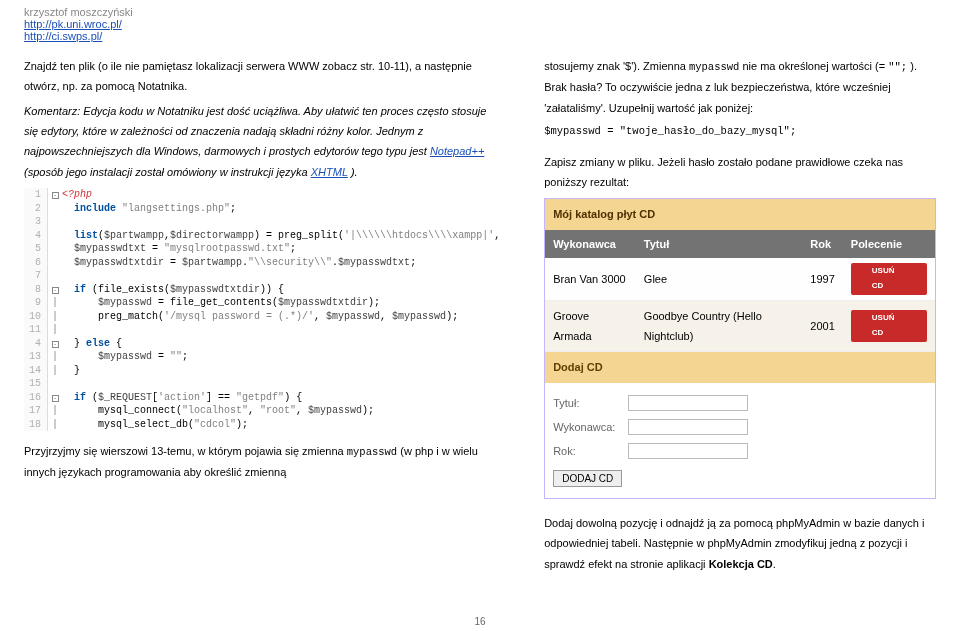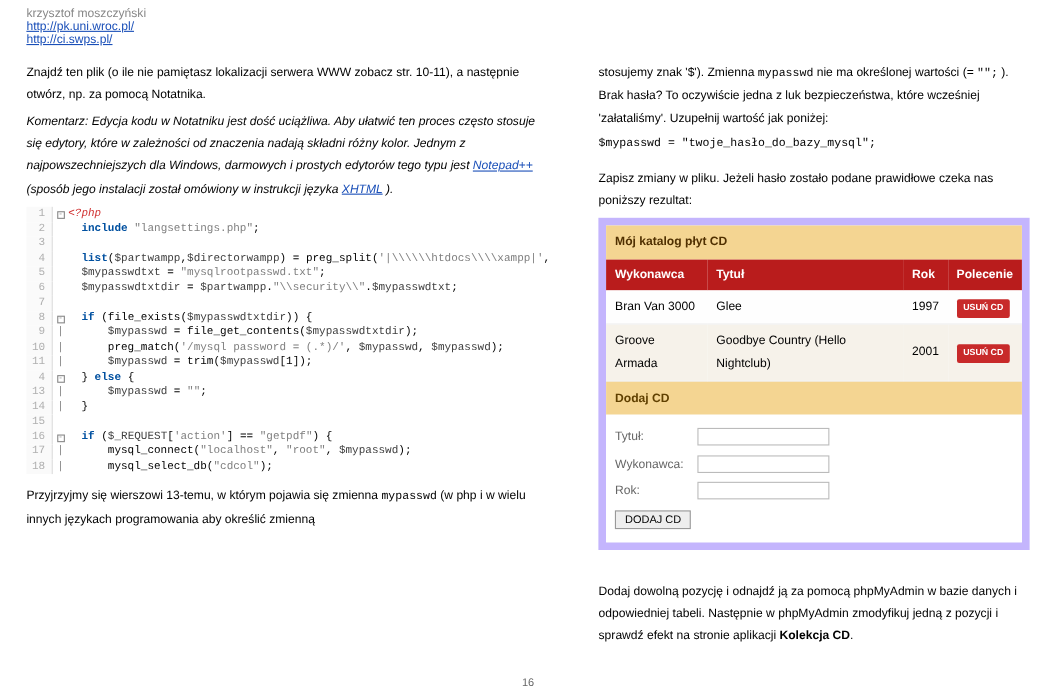--- a/index.html
+++ b/index.html
@@ -53,52 +53,52 @@
     font-size:7px; line-height:5px; text-align:center;
   }
   .codeblock .src { white-space: pre; }
   .c-tag { color: #d03030; font-style: italic; }
   .c-kw  { color: #0050a0; font-weight: bold; }
   .c-str { color: #808080; }
   .c-var { color: #404040; }
 
   
   .app {
-    border: 7px solid #c4b5fd;
+    border: 1px solid #c4b5fd;
     font-size: 11px;
-    margin: 6px 0 28px 0;
+    margin: 6px 0 14px 0;
   }
   .app-title {
     background: #f4d592;
     color: #503000;
     font-weight: bold;
     padding: 5px 8px;
   }
   .app table { width: 100%; border-collapse: collapse; }
   .app thead th {
-    background: #b91c1c;
+    background: #737373;
     color: #fff;
     text-align: left;
     padding: 4px 8px;
     font-weight: bold;
     font-size: 11px;
   }
   .app tbody td {
     background: #fefefe;
     padding: 5px 8px;
     border-bottom: 1px solid #eee;
   }
   .app tbody tr:nth-child(even) td { background: #f6f2ea; }
   .del-btn {
     display: inline-block;
     background: #c82a2a;
     color: #fff;
     font-size: 8px;
     font-weight: bold;
-    padding: 1px 6px;
+    padding: 1px 21px;
     border-radius: 2px;
     cursor: pointer;
   }
 
   .app-form-title {
     background: #f4d592;
     color: #604000;
     font-weight: bold;
     padding: 5px 8px;
   }
@@ -200,21 +200,20 @@
           <span class="src">      <span class="c-var">$mypasswd</span> = file_get_contents(<span class="c-var">$mypasswdtxtdir</span>);</span>
         </div>
       <div class="row">
           <span class="ln">10</span>
           <span class="gutter">|</span>
           <span class="src">      preg_match(<span class="c-str">'/mysql password = (.*)/'</span>, <span class="c-var">$mypasswd</span>, <span class="c-var">$mypasswd</span>);</span>
         </div>
       <div class="row">
           <span class="ln">11</span>
           <span class="gutter">|</span>
-          <span class="src">      <span class="c-var">$mypasswd</span> = trim(<span class="c-var">$mypasswd</span>[1]);</span>
         </div>
       <div class="row">
           <span class="ln">4</span>
           <span class="gutter"><span class="box">-</span></span>
           <span class="src">  } <span class="c-kw">else</span> {</span>
         </div>
       <div class="row">
           <span class="ln">13</span>
           <span class="gutter">|</span>
           <span class="src">      <span class="c-var">$mypasswd</span> = <span class="c-str">""</span>;</span>

